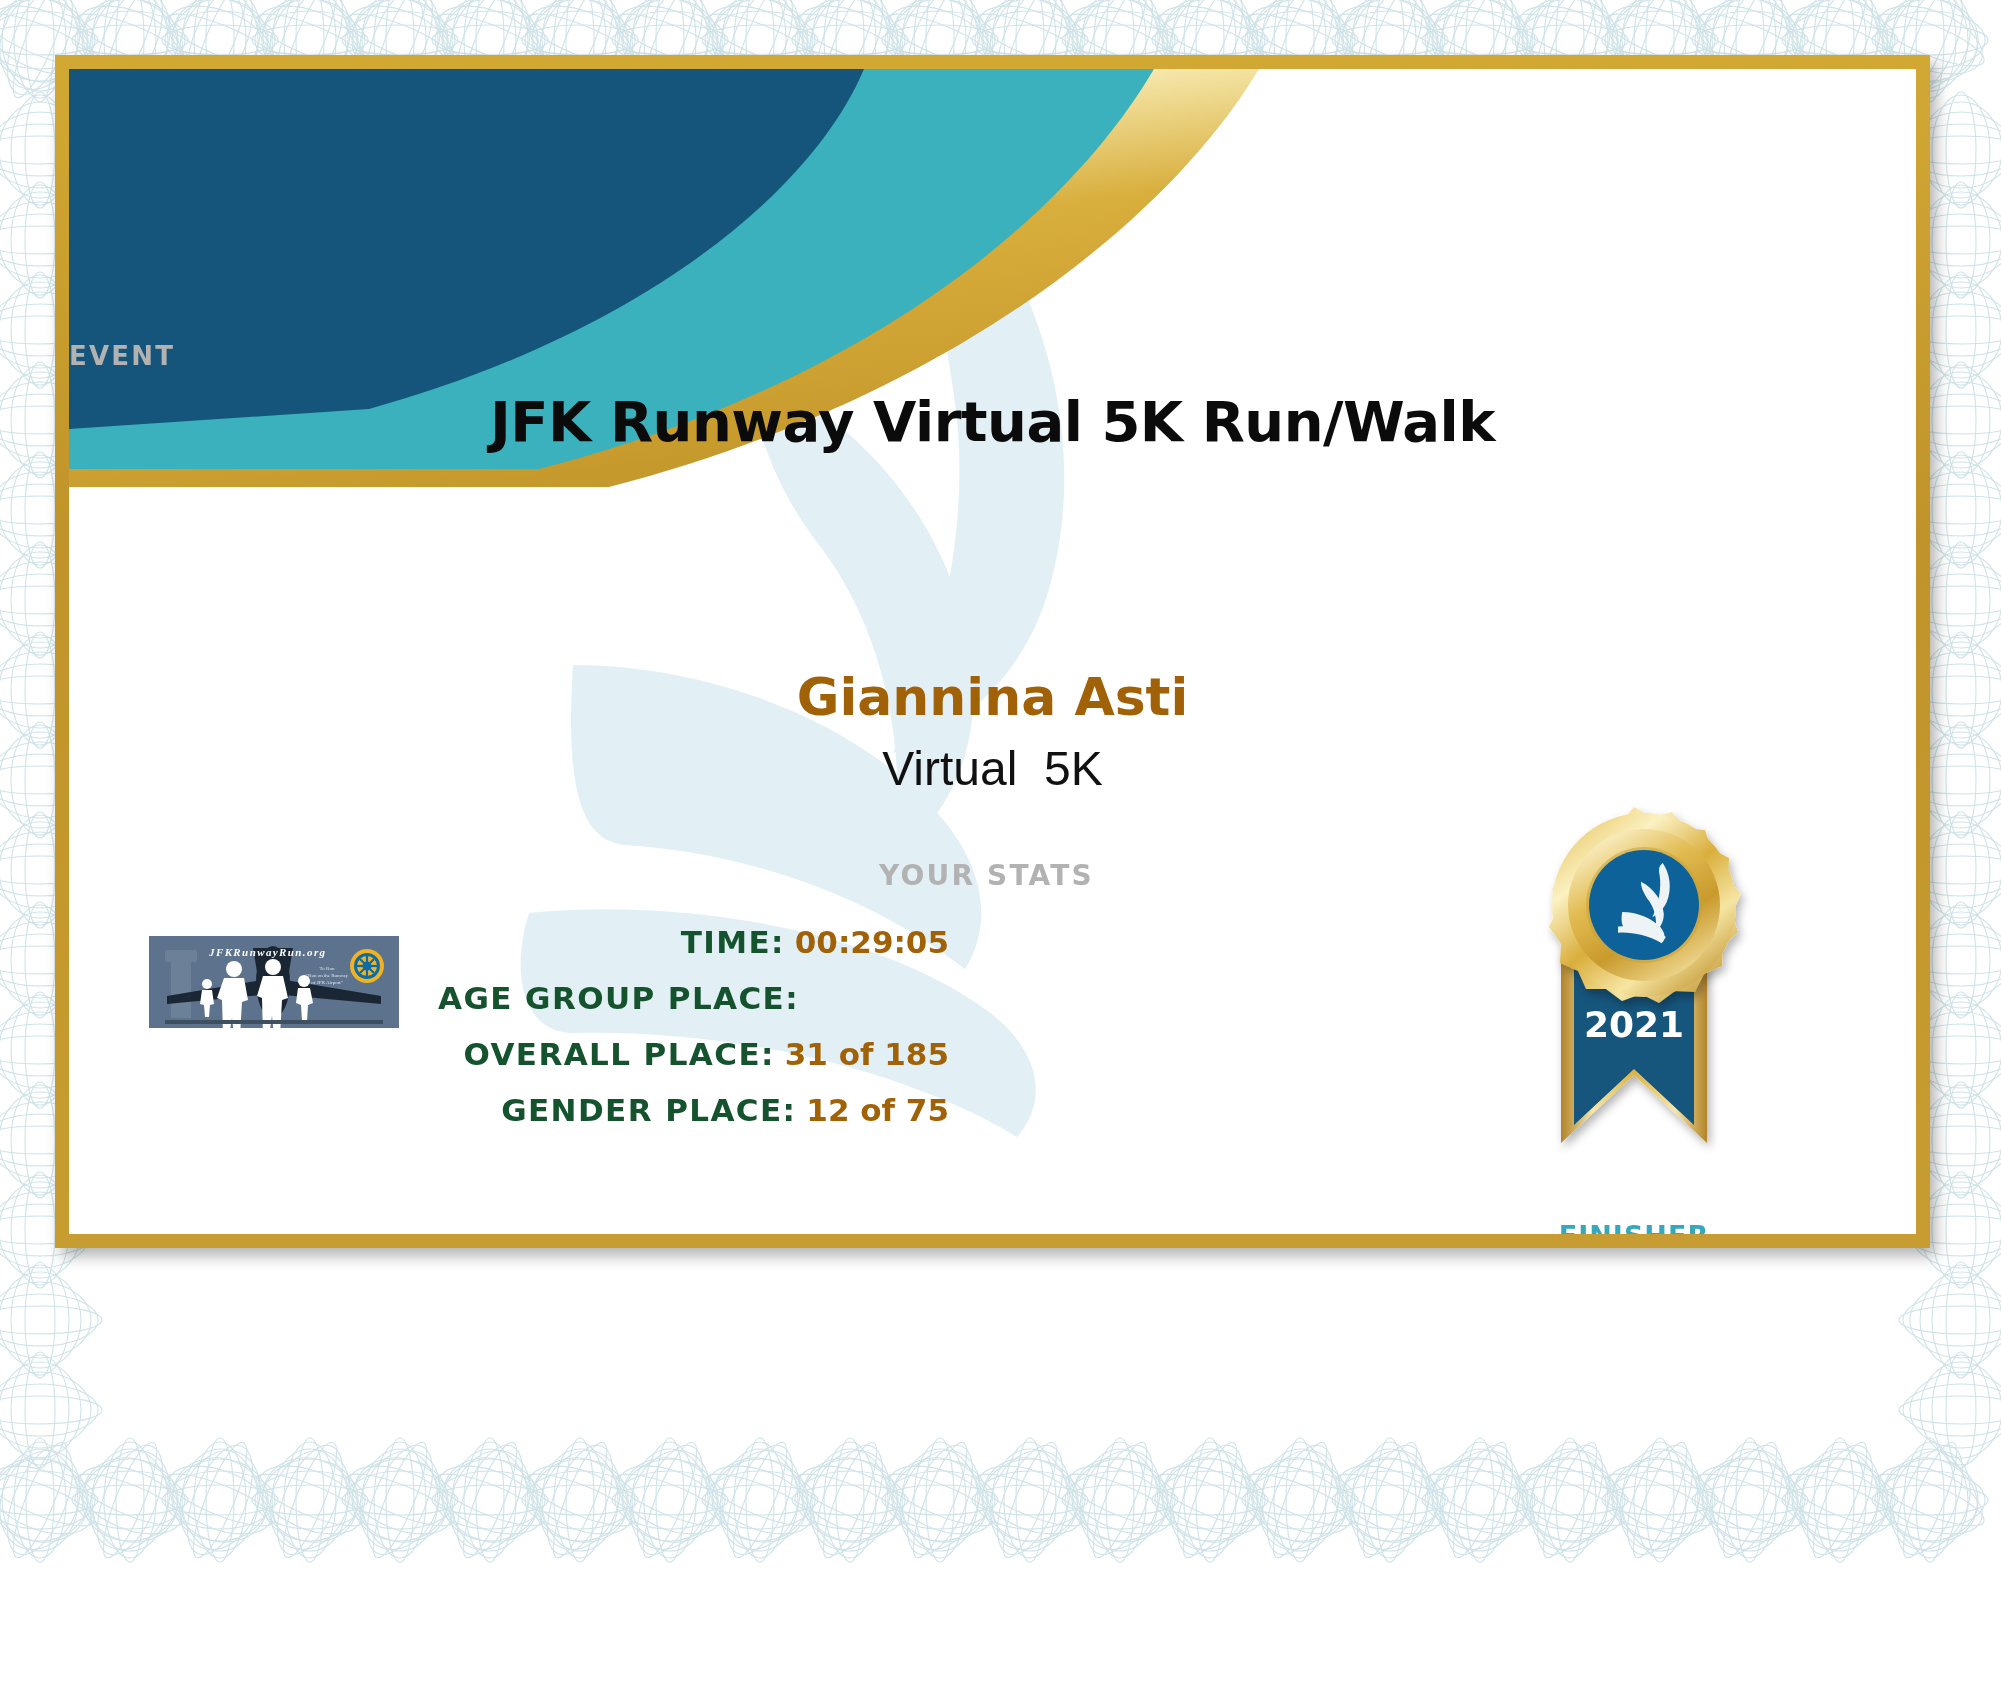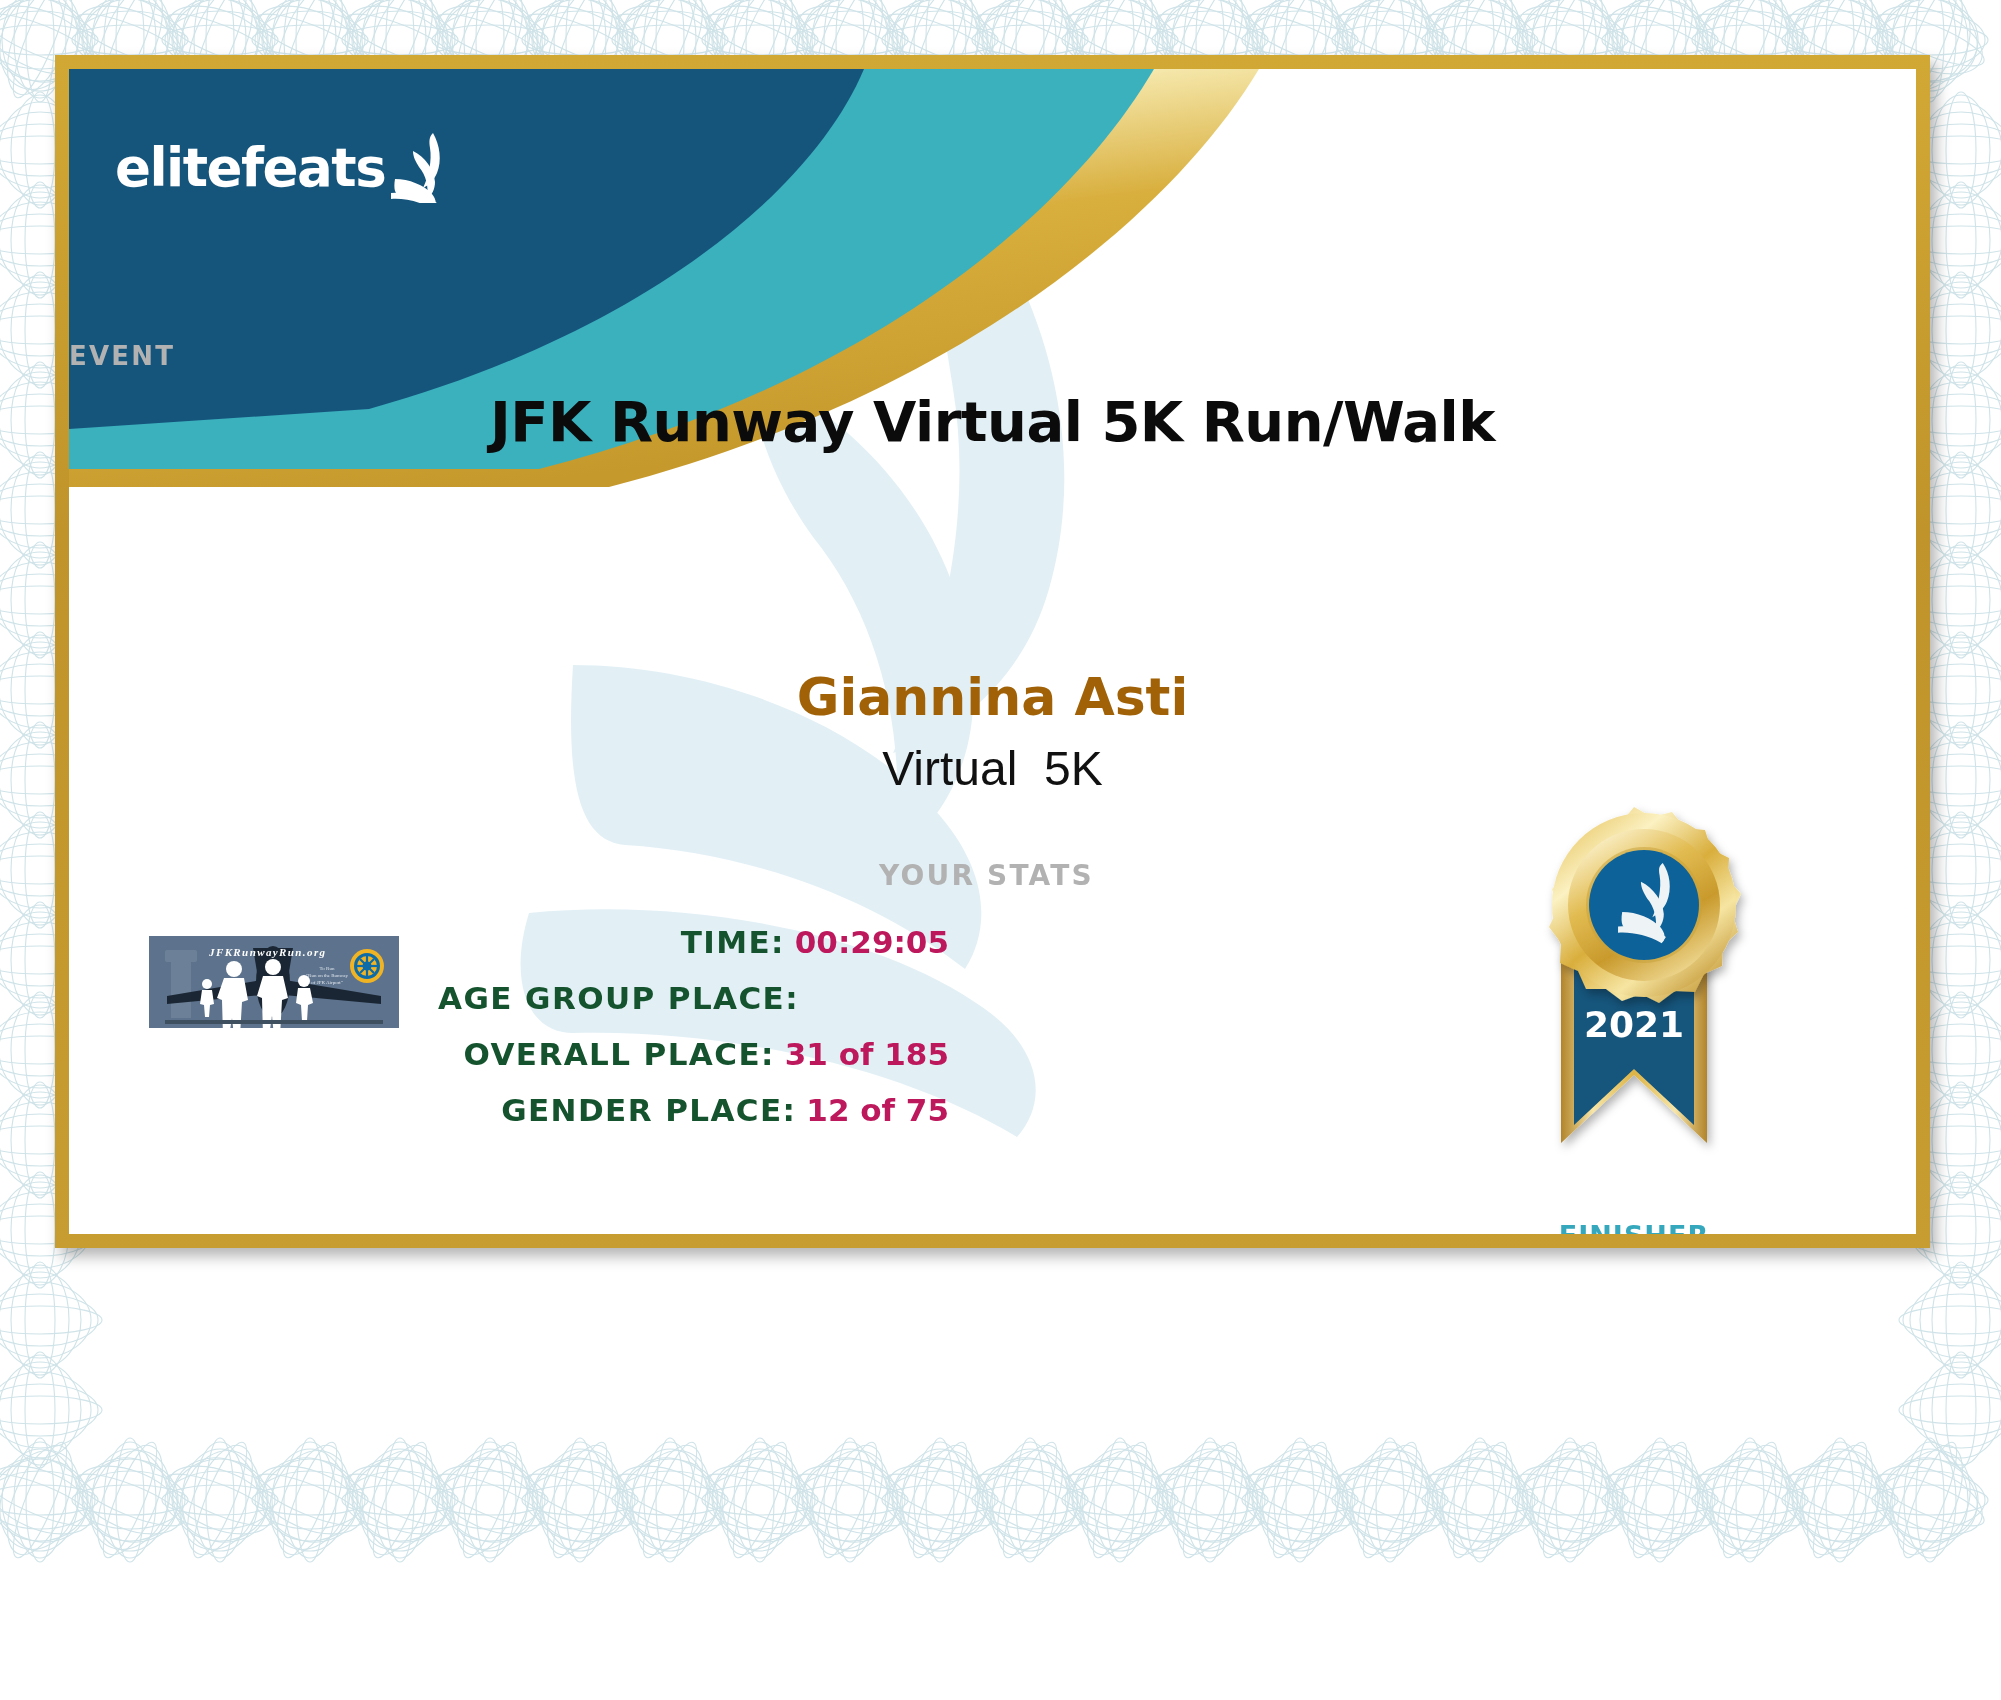--- a/index.html
+++ b/index.html
@@ -165,21 +165,21 @@
   }
   .stat-key {
     color: #14532d;
     font-size: 31px;
     font-weight: 700;
     letter-spacing: 1.4px;
     font-family: "DejaVu Sans", sans-serif;
     white-space: nowrap;
   }
   .stat-val {
-    color: #be185d;
+    color: #a16207;
     font-size: 31px;
     font-weight: 700;
     font-family: "DejaVu Sans", sans-serif;
     min-width: 140px;
     text-align: left;
     white-space: nowrap;
   }
 
   
   #sponsor-logo {
@@ -344,34 +344,20 @@
           </linearGradient>
         </defs>
 
         <path d="M0,0 L1190,0 C1100,150 880,330 540,418 L0,418 Z" fill="url(#goldSwoosh)"></path>
 
         <path d="M0,0 L1085,0 C1000,145 800,315 470,400 L0,400 Z" fill="#3bb1be"></path>
 
         <path d="M0,0 L795,0 C740,130 560,268 300,340 L0,360 Z" fill="#15557c"></path>
       </svg>
 
-      <div id="logo-wrap">
-        <span id="logo-text">elitefeats</span>
-        <svg width="58" height="72" viewBox="0 0 58 72">
-          <g fill="#ffffff">
-            <path d="M44 2 C51 14 53 30 48 42 C45 49 40 54 34 57
-                     C40 45 43 29 41 17 C40 10 40 6 44 2 Z"></path>
-            <path d="M24 20 C36 26 45 38 46 51 C46 58 43 64 38 68
-                     C40 56 37 44 30 36 C27 31 24 26 24 20 Z"></path>
-            <path d="M6 48 C20 48 35 54 43 63 C47 68 48 73 45 77
-                     C36 70 24 66 12 65 C7 64 4 60 6 48 Z"></path>
-            <path d="M2 62 C20 60 38 64 48 72 L44 78 C30 70 14 67 2 68 Z"></path>
-          </g>
-        </svg>
-      </div>
 
       <div id="event-label" class="label-grey">EVENT</div>
       <div id="event-title">JFK Runway Virtual 5K Run/Walk</div>
 
       <div id="recipient-name">Giannina Asti</div>
       <div id="recipient-sub">Virtual  5K</div>
 
       <div id="stats-label" class="label-grey">YOUR STATS</div>
 
       <div id="stats-table">

